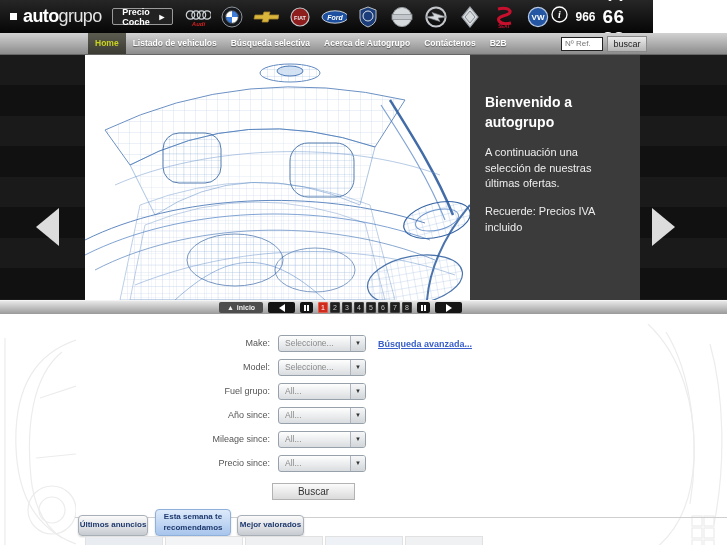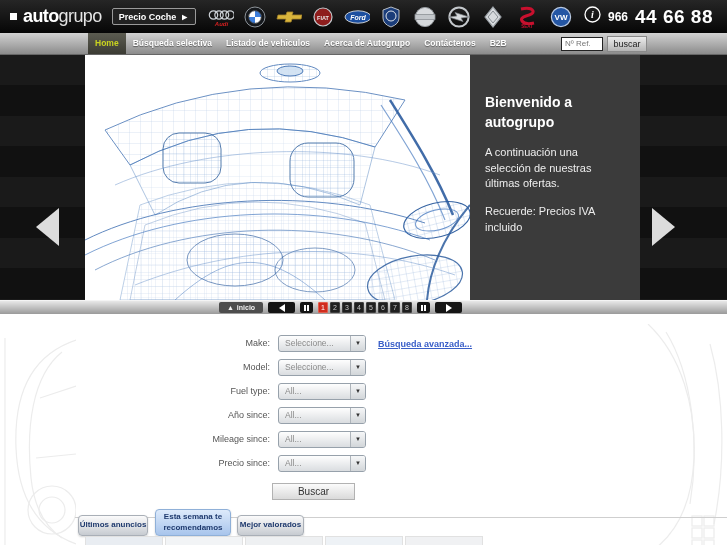--- a/index.html
+++ b/index.html
@@ -1,21 +1,21 @@
 <!DOCTYPE html>
 <html><head>
 <meta charset="utf-8">
 <style>
   * { margin:0; padding:0; box-sizing:border-box; }
   body { width:727px; height:545px; overflow:hidden; background:#fff;
          font-family:"Liberation Sans", sans-serif; }
   .page { position:relative; width:727px; height:545px; overflow:hidden; background:#fff; }
 
   
-  .topbar { position:absolute; left:0; top:0; width:727px; height:33px;
+  .topbar { position:absolute; left:0; top:0; width:653px; height:33px;
             background:linear-gradient(#262626,#060606); display:flex; align-items:center; }
   .logo { margin-left:10px; display:flex; align-items:center; color:#fff; cursor:pointer; }
   .logo-sq { width:7px; height:7px; background:#fff; margin-right:6px; }
   .logo-bold { font-size:18px; font-weight:bold; letter-spacing:-0.6px; }
   .logo-light { font-size:18px; font-weight:normal; color:#e4e4e4; letter-spacing:-0.6px; }
   .buscar-coche { margin-left:10px; height:17px; background:#222; border:1px solid #9a9a9a;
                   color:#fff; font-size:9px; font-weight:bold; display:flex; align-items:center;
                   gap:4px; padding:0 6px; border-radius:2px; cursor:pointer;
                   font-family:inherit; }
   .brands { display:flex; align-items:center; gap:8px; margin-left:12px; }
@@ -204,22 +204,22 @@
             <text x="8.5" y="12" font-size="10" fill="#fff" text-anchor="middle" font-family="Liberation Serif, serif" font-style="italic" font-weight="bold">i</text>
           </svg>
       </span>
       <span class="phone-prefix">966</span>
       <span class="phone-number">44 66 88</span>
     </div>
   </header>
 
   <nav class="navbar">
     <span class="nav-item active">Home</span>
+    <span class="nav-item">Listado de vehiculos</span>
     <span class="nav-item">Búsqueda selectiva</span>
-    <span class="nav-item">Listado de vehiculos</span>
     <span class="nav-item">Acerca de Autogrupo</span>
     <span class="nav-item">Contáctenos</span>
     <span class="nav-item">B2B</span>
     <span class="nav-right">
       <input class="ref-input" type="text" placeholder="Nº Ref." style="">
       <button class="buscar-btn">buscar</button>
     </span>
   </nav>
 
   <section class="hero">
@@ -338,21 +338,21 @@
 
     <div class="form-row" style="top:34px;">
       <label class="f-label">Model:</label>
       <div class="select">
         <span class="sel-val">Seleccione...</span>
         <span class="sel-btn">▼</span>
       </div>
     </div>
 
     <div class="form-row" style="top:58px;">
-      <label class="f-label">Fuel type:</label>
+      <label class="f-label">Fuel grupo:</label>
       <div class="select">
         <span class="sel-val">All...</span>
         <span class="sel-btn">▼</span>
       </div>
     </div>
 
     <div class="form-row" style="top:82px;">
       <label class="f-label">Año since:</label>
       <div class="select">
         <span class="sel-val">All...</span>

